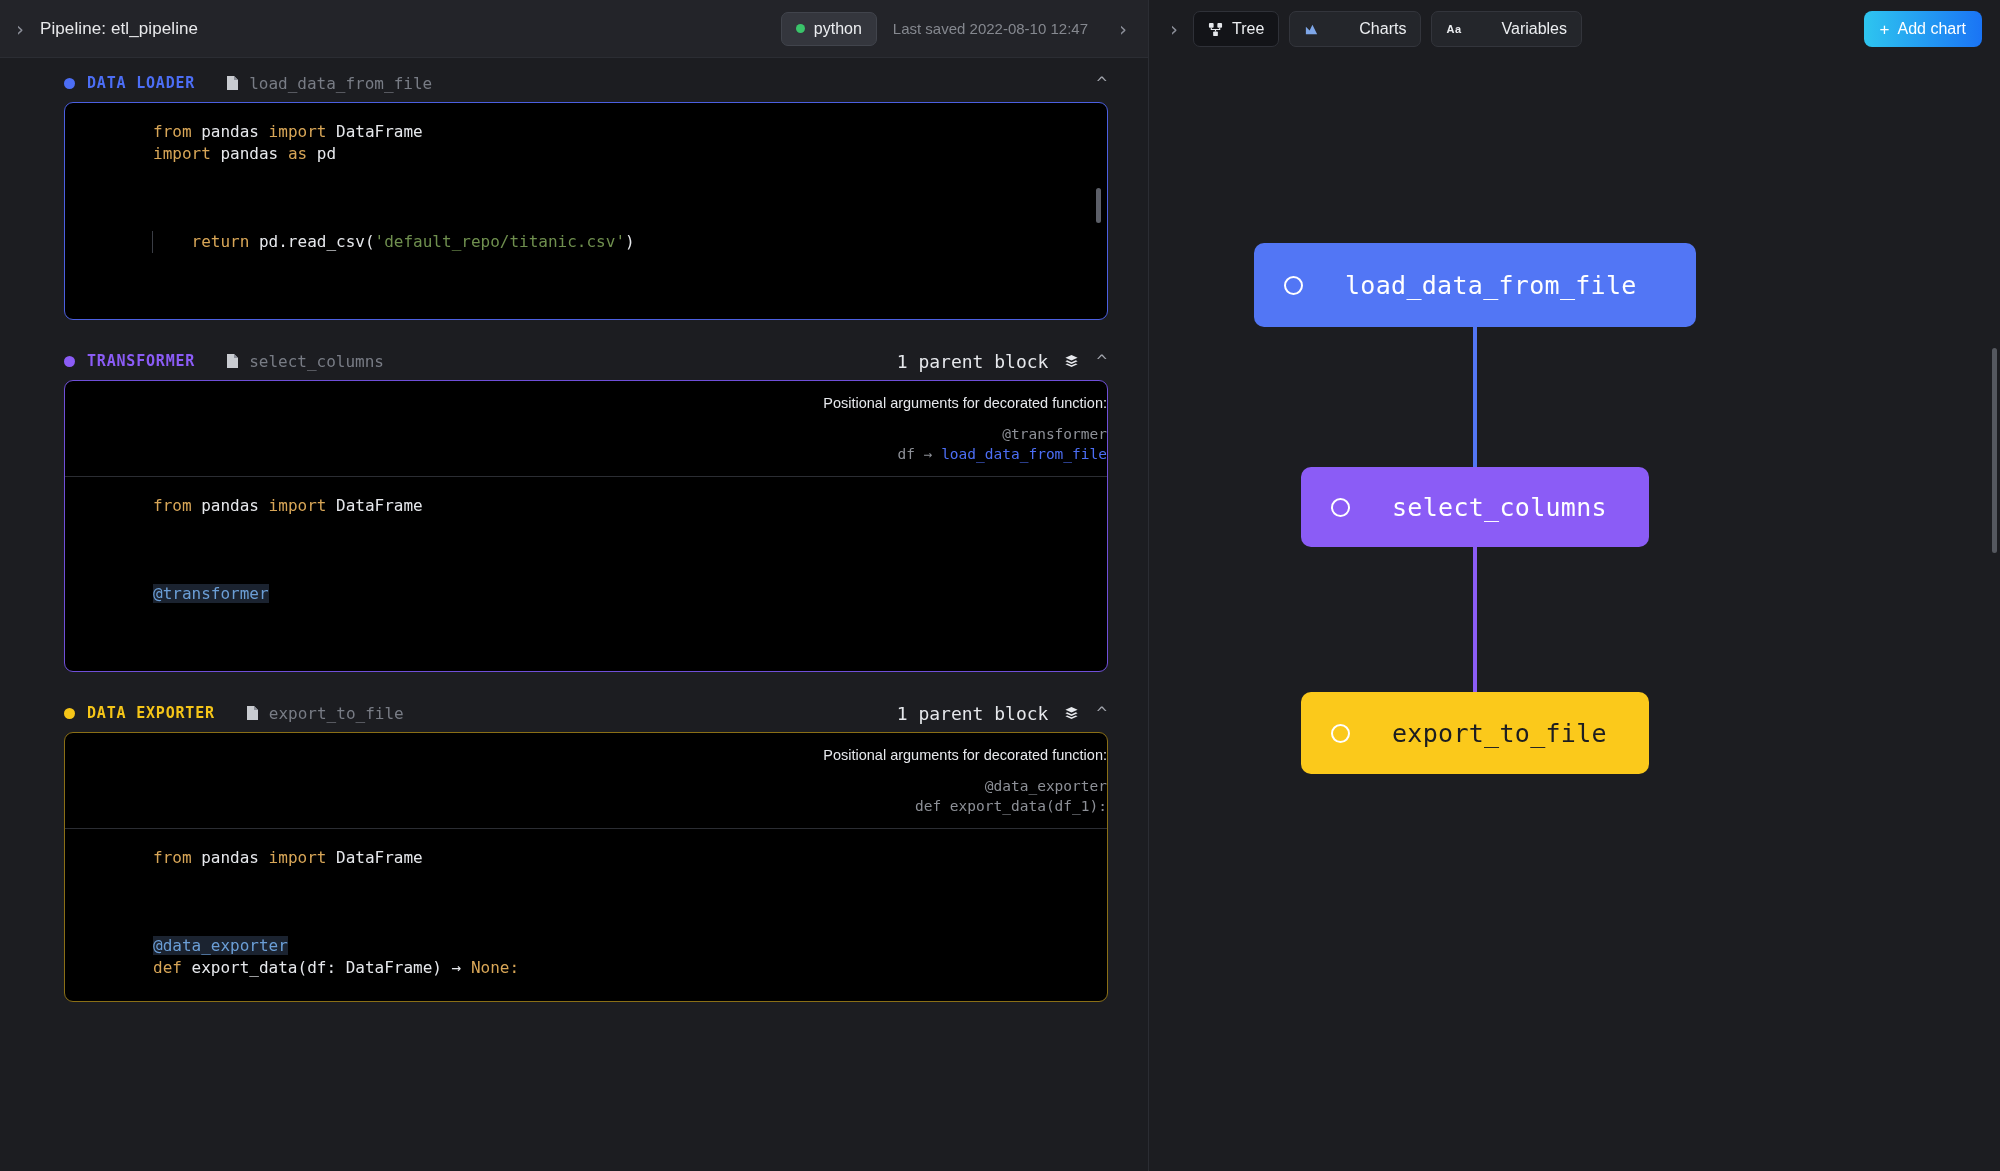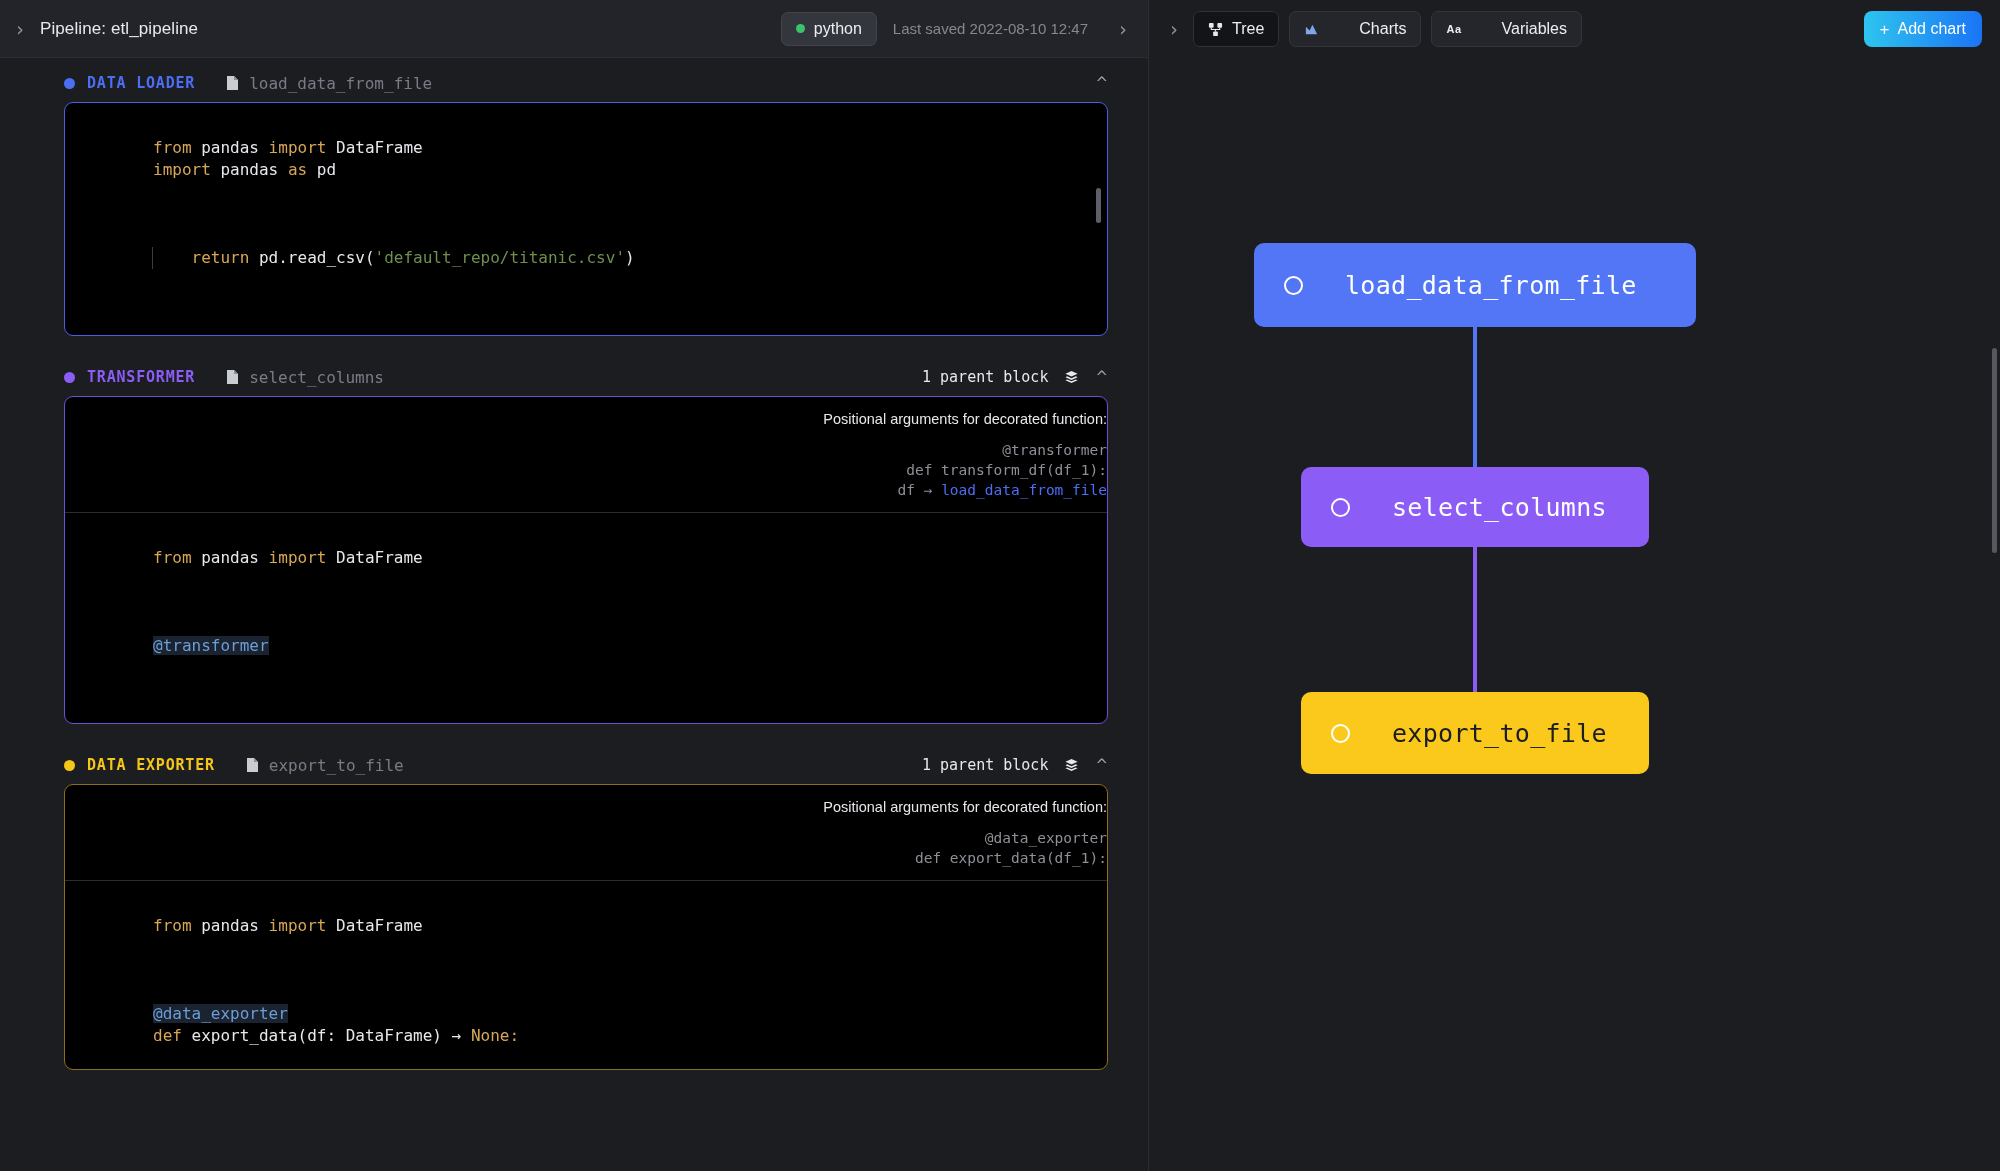--- a/index.html
+++ b/index.html
@@ -71,21 +71,21 @@
   }
   .block-name {
     font-family: "DejaVu Sans Mono", monospace;
     font-size: 16px; color: #787c85;
   }
   .head-right {
     margin-left: auto; display: flex; align-items: center; gap: 16px;
   }
   .parent-block {
     font-family: "DejaVu Sans Mono", monospace;
-    font-size: 15px; color: #e6e8ec;
+    font-size: 18px; color: #e6e8ec;
   }
   .stack-icon { color: #e6e8ec; display: inline-flex; align-items: center; }
   .chev-up { color: #a2a5ad; font-size: 15px; font-family: "DejaVu Sans", sans-serif; cursor: pointer; }
 
   .code-card {
     background: #000; border-radius: 9px; border: 1.5px solid transparent;
     overflow: hidden;
   }
   .code-card.blue   { border-color: #4b5fe0; }
   .code-card.purple { border-color: #6f4fd8; }
@@ -100,21 +100,21 @@
     color: #e6e8ec; font-size: 14.5px; font-family: "Liberation Sans", sans-serif;
     margin-bottom: 13px;
   }
   .pos-line {
     font-family: "DejaVu Sans Mono", monospace;
     font-size: 14.5px; color: #8d9097; line-height: 20px; white-space: pre;
   }
   .ref-blue   { color: #4c6ef5; }
   .ref-purple { color: #7c52f0; }
 
-  .code-body { padding: 34px 0 22px 0; }
+  .code-body { padding: 18px 0 22px 0; }
   .cl {
     font-family: "DejaVu Sans Mono", monospace;
     font-size: 16px; line-height: 22px; white-space: pre;
     color: #e6e8ec; padding-left: 88px; min-height: 22px;
   }
   .kw   { color: #d8a657; }
   .fn   { color: #e6e8ec; }
   .str  { color: #6f8f4e; }
   .dec  { color: #6b9ed6; }
   .dec-hl { background: #1b2330; }
@@ -247,21 +247,20 @@
                   <path d="M1.5 10.9 8 13.9l6.5-3-1.9-.9L8 12.1l-4.6-2.1z" fill="#e6e8ec"></path>
                 </svg>
             </span>
             <span class="chev-up">^</span>
           </span>
         </div>
         <div class="code-card purple">
           <div class="pos-args">
             <div class="pos-args-title">Positional arguments for decorated function:</div>
             <div class="pos-line">@transformer</div>
-            <div class="pos-line">def transform_df(df_1):</div>
             <div class="pos-line">    df → <span class="ref-blue">load_data_from_file</span></div>
           </div>
           <div class="code-body">
             <div class="cl"><span class="kw">from </span><span class="fn">pandas </span><span class="kw">import </span><span class="typ">DataFrame</span></div>
             <div class="cl"> </div>
             <div class="cl"> </div>
             <div class="cl"> </div>
             <div class="cl"><span class="dec dec-hl">@transformer</span></div>
             <div class="cl"> </div>
             <div class="cl"> </div>

